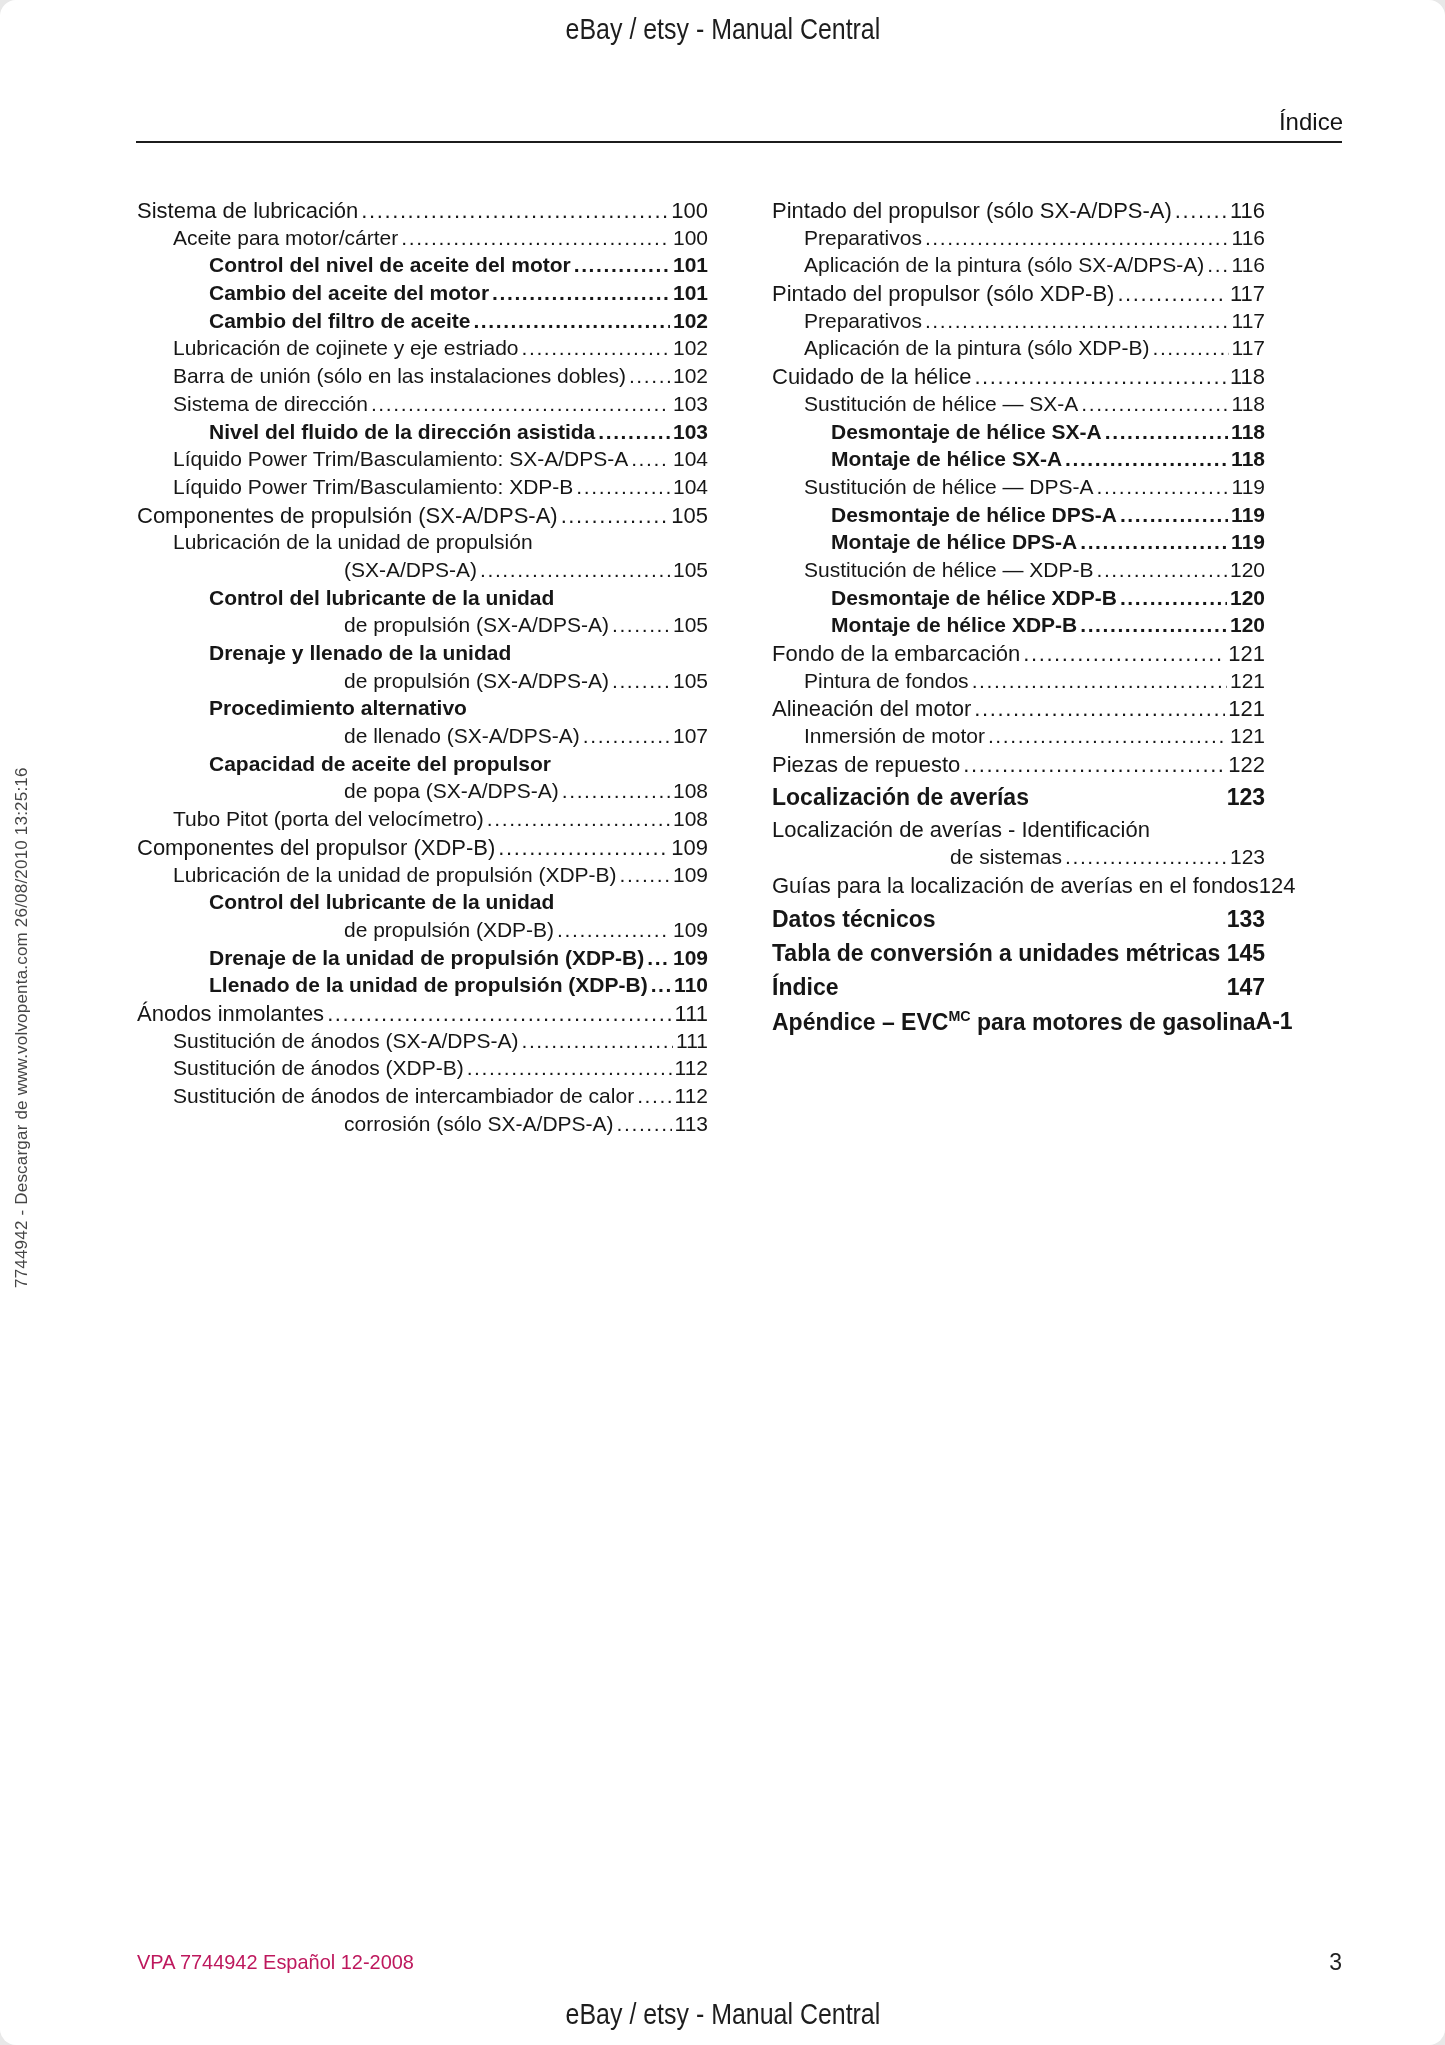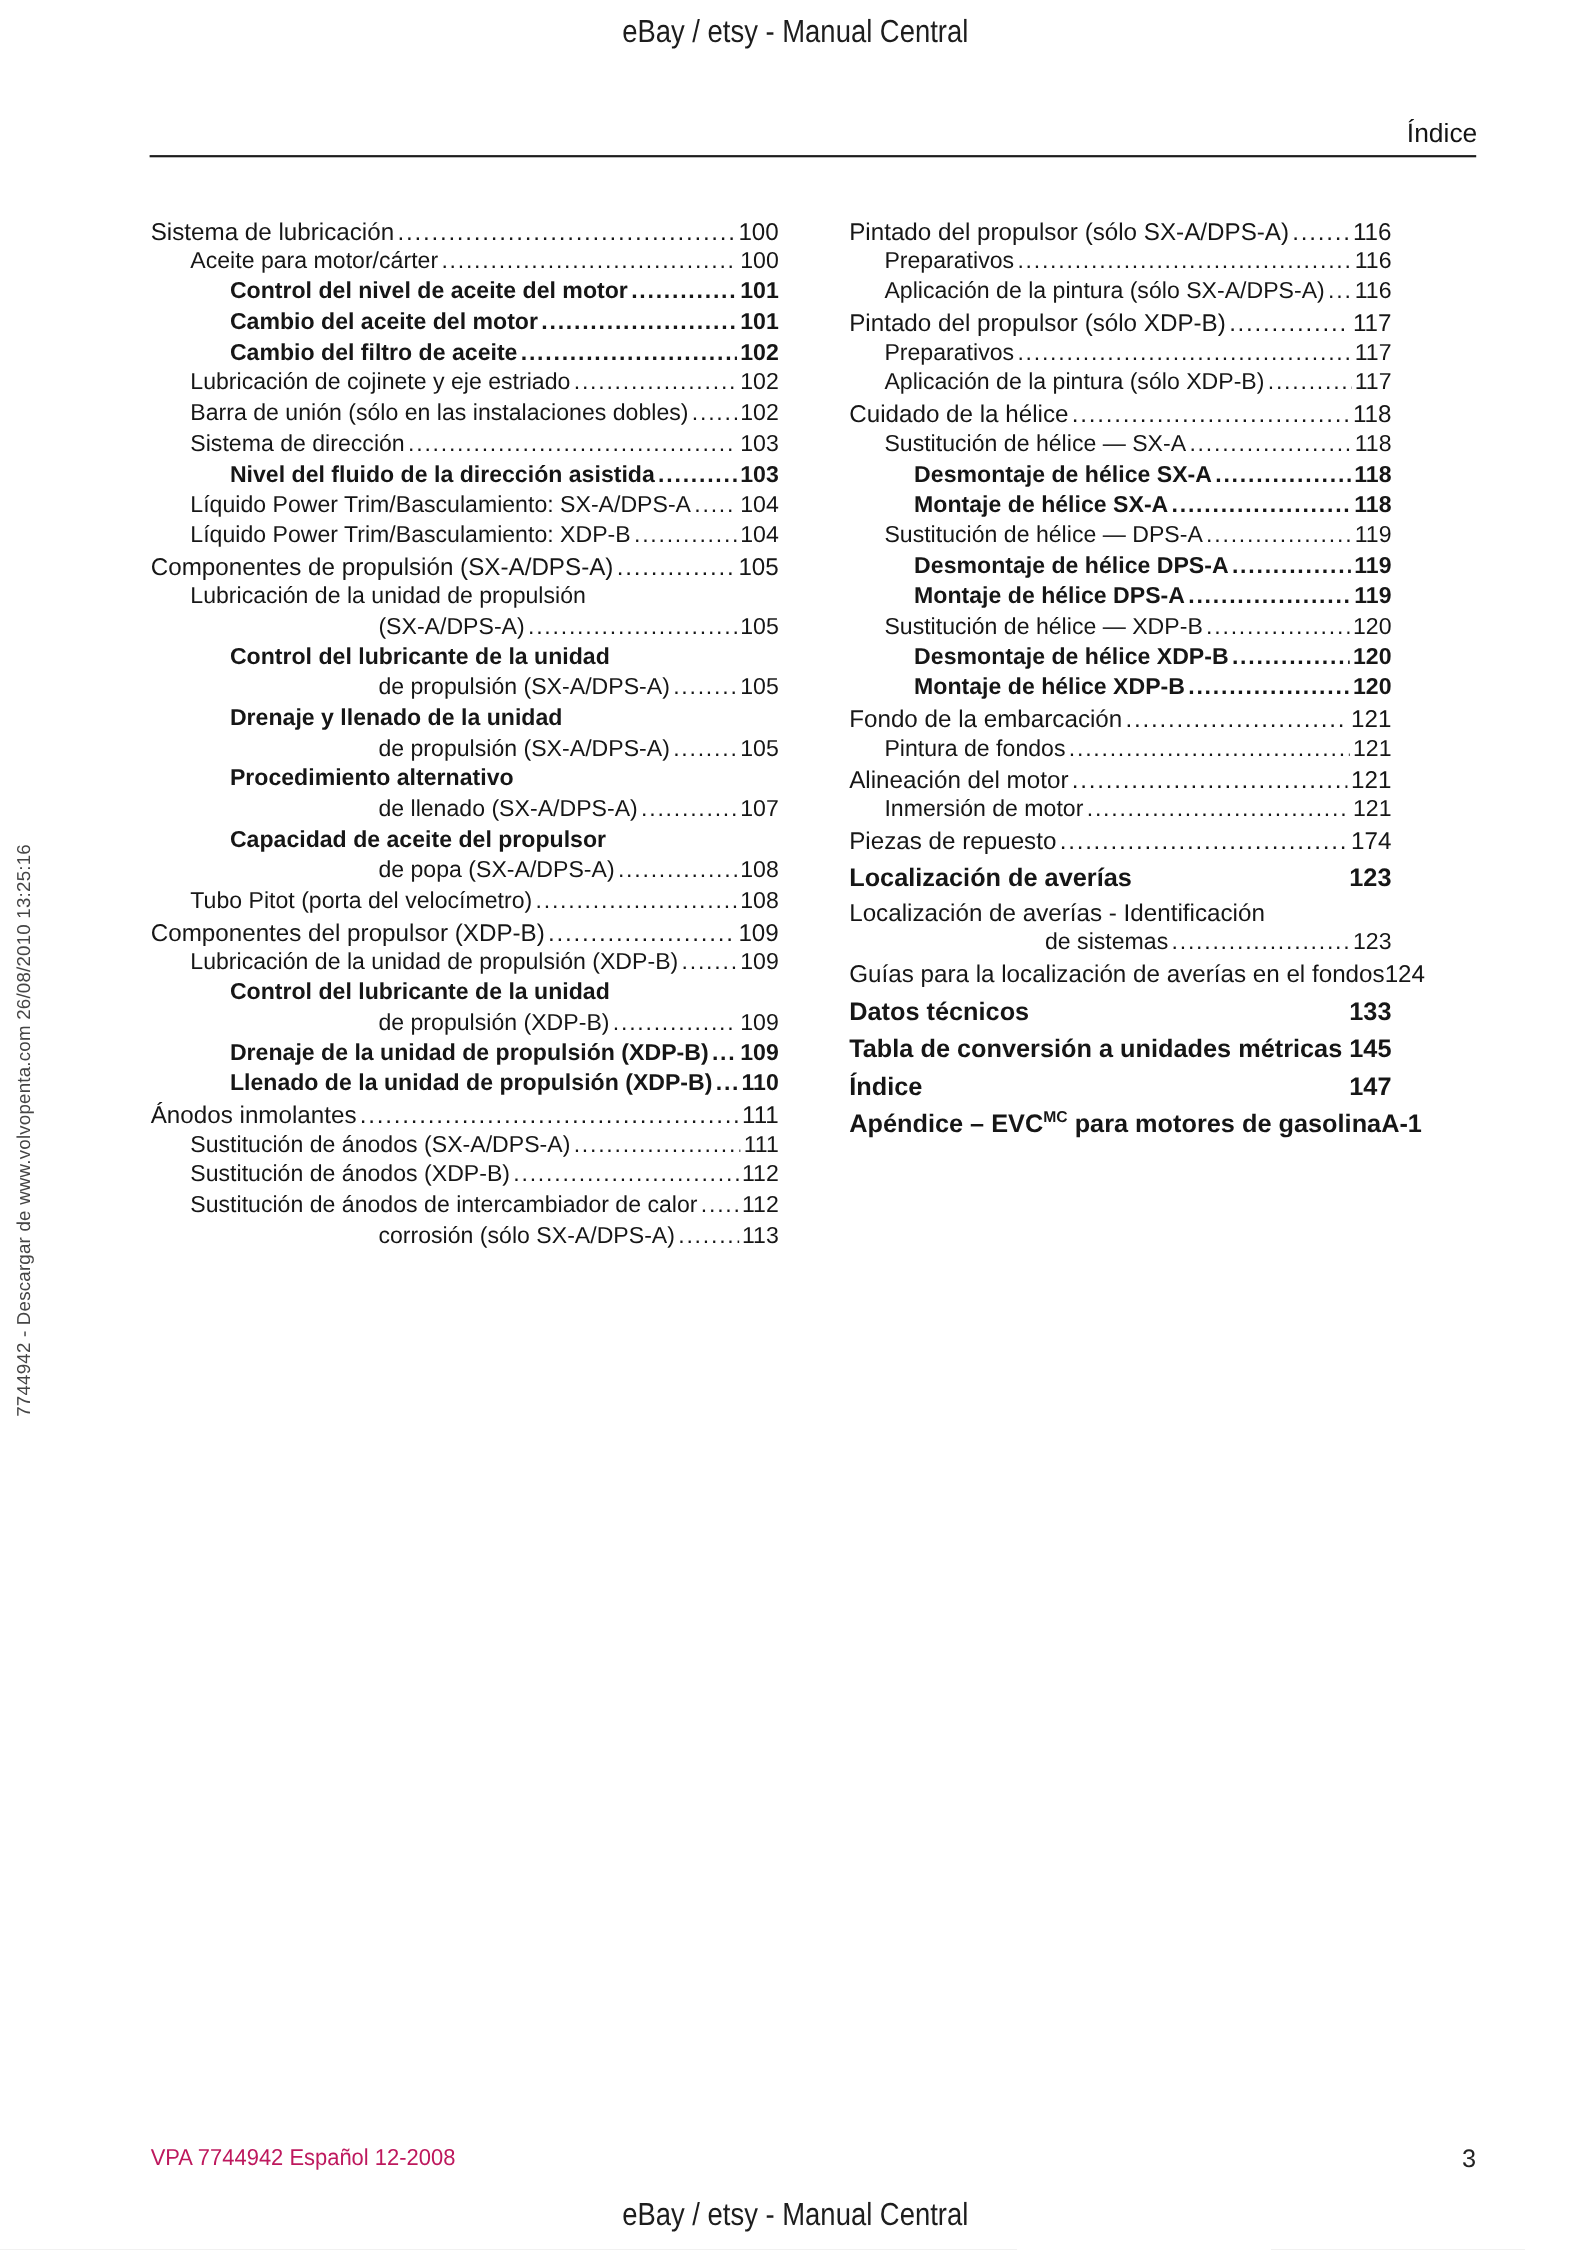--- a/index.html
+++ b/index.html
@@ -1,18 +1,18 @@
 <!DOCTYPE html>
 <html><head>
 <meta charset="utf-8">
 <style>
   html,body{margin:0;padding:0;background:#e8e8e8;}
   .page{
     position:relative;width:1445px;height:2045px;background:#ffffff;
-    font-family:"Liberation Sans",sans-serif;color:#161616;overflow:hidden;
+    font-family:"Liberation Sans",sans-serif;color:#161616;overflow:hidden;border-radius:16px;
   }
   
   .top-title{position:absolute;top:13px;left:0;right:0;text-align:center;font-size:29px;color:#1d1d1d;}
   .bottom-title{position:absolute;top:1998px;left:0;right:0;text-align:center;font-size:29px;color:#1d1d1d;}
   .condense{display:inline-block;transform:scaleX(0.86);transform-origin:center;white-space:nowrap;}
   .condense-left{display:inline-block;transform:scaleX(0.95);transform-origin:left center;white-space:nowrap;}
 
   .indice-label{position:absolute;top:108px;right:102px;font-size:24px;color:#141414;}
   .header-rule{position:absolute;top:141px;left:136px;width:1206px;height:2px;background:#1c1c1c;}
 
@@ -323,21 +323,21 @@
         <span class="pg">121</span>
       </div>
       <div class="row lv1">
         <span class="txt">Inmersión de motor</span>
         <span class="dots">..................................................................................................................................</span>
         <span class="pg">121</span>
       </div>
       <div class="row lv0">
         <span class="txt">Piezas de repuesto</span>
         <span class="dots">..................................................................................................................................</span>
-        <span class="pg">174</span>
+        <span class="pg">122</span>
       </div>
       <div class="row lv0 bold">
         <span class="txt">Localización de averías</span>
         <span class="fill"></span>
         <span class="pg">123</span>
       </div>
       <div class="row lv0">
         <span class="txt">Localización de averías - Identificación</span>
         <span class="fill"></span>
       </div>

